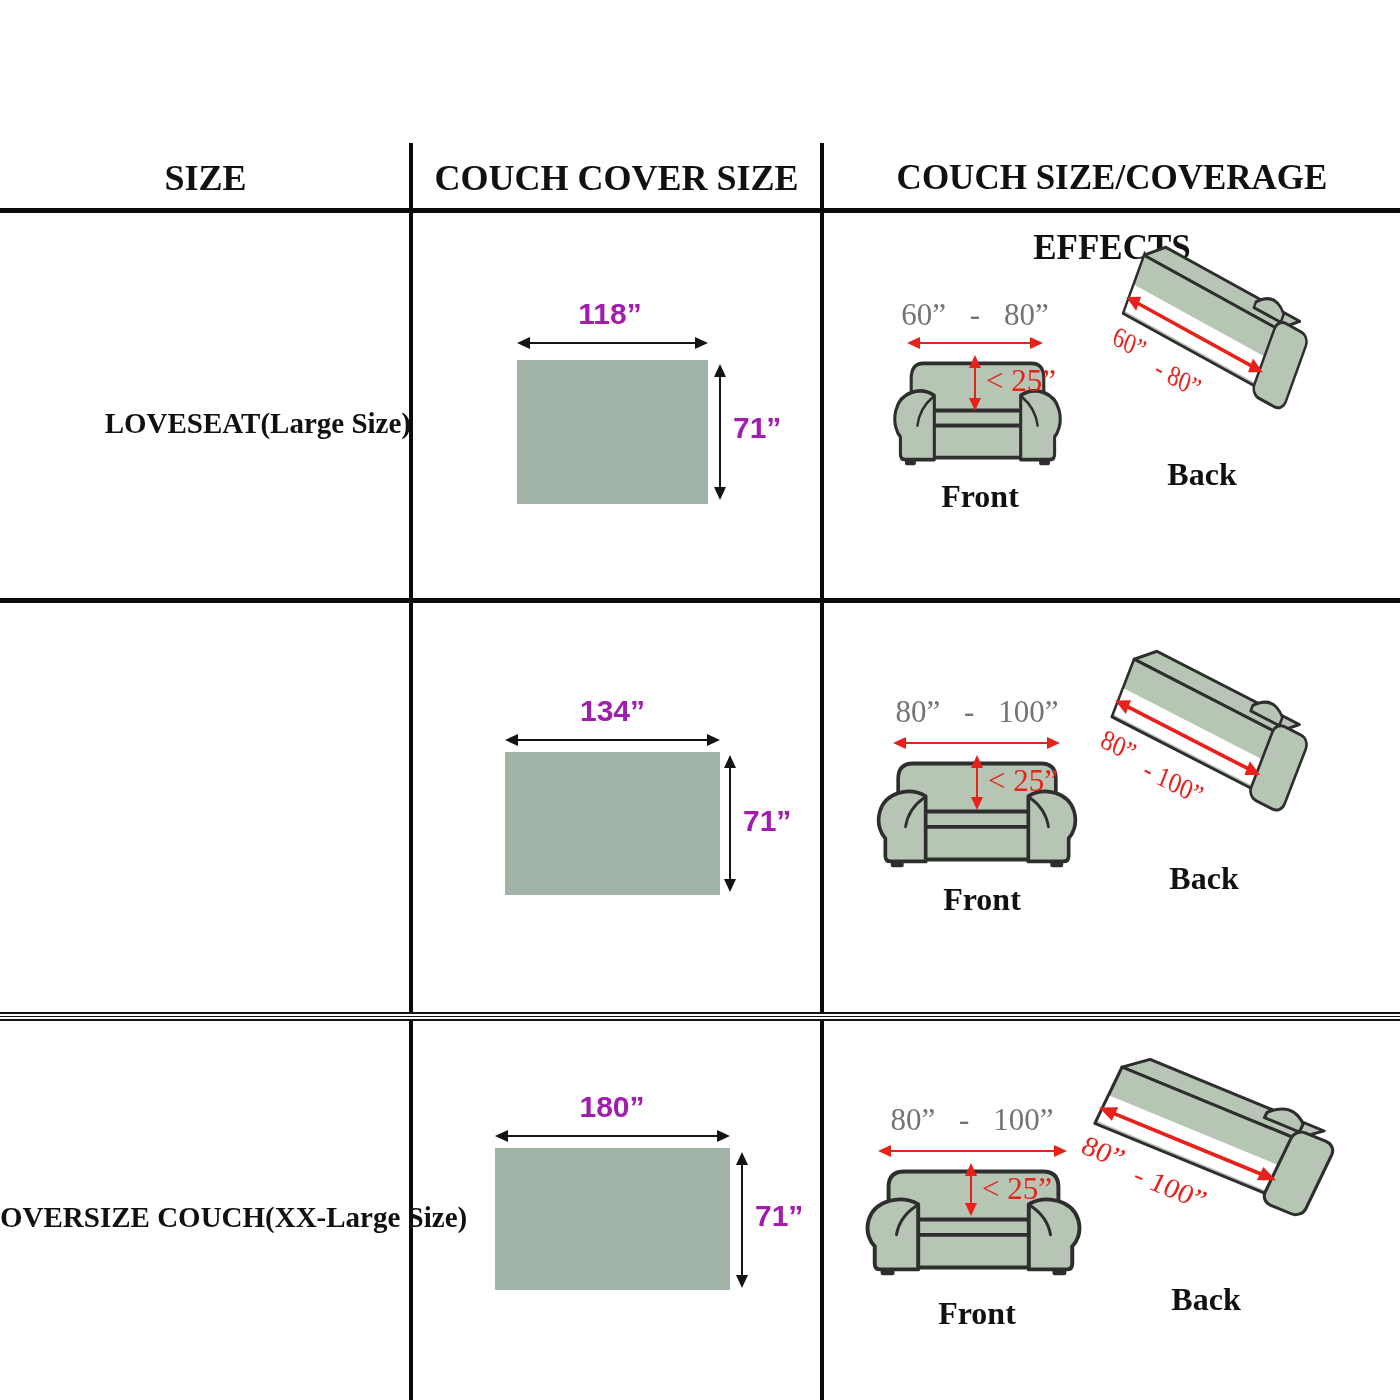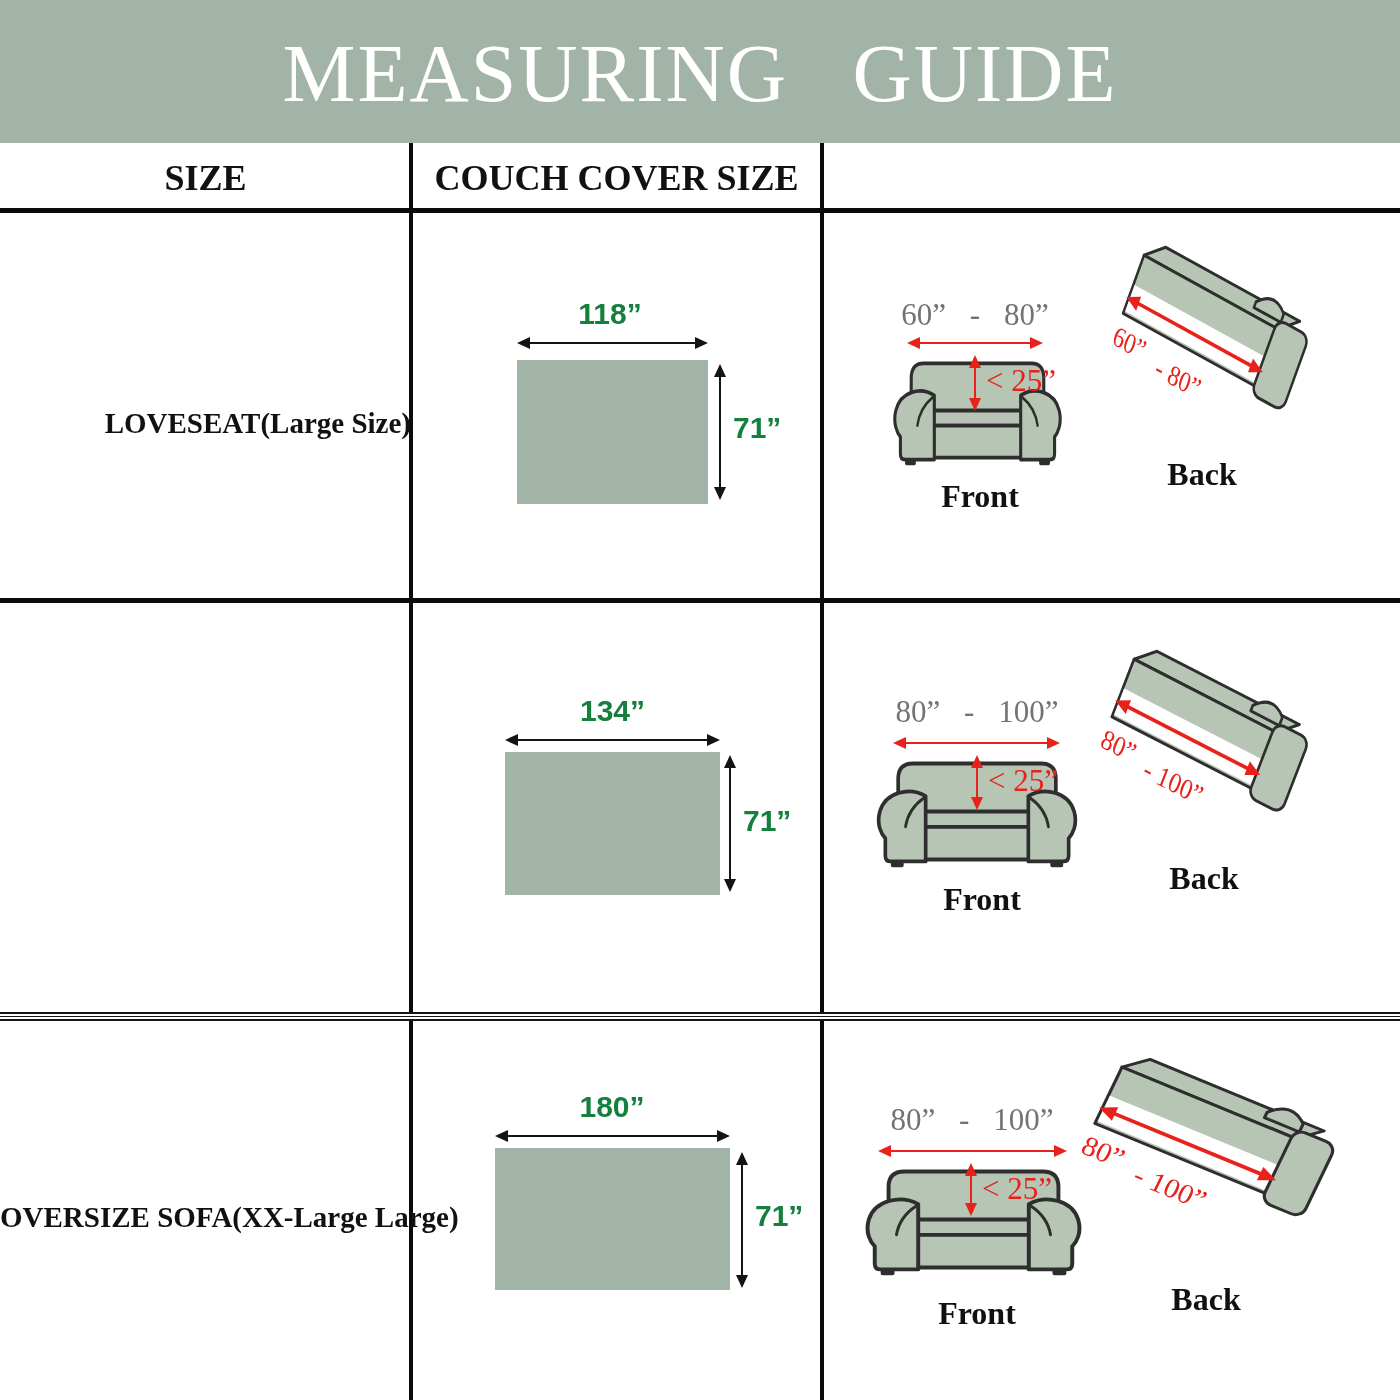--- a/index.html
+++ b/index.html
@@ -37,21 +37,21 @@
 
   .size-label{position:absolute;left:0;width:411px;text-align:center;
               font-weight:700;font-size:29px;white-space:nowrap;}
   .r1 .size-label{top:192px;text-align:right;}
   .r2 .size-label{top:203px;}
   .r3 .size-label{top:180px;letter-spacing:0px;}
 
   
   .cover-rect{position:absolute;background:#a2b4a7;}
   .dimnum{position:absolute;font-family:"Liberation Sans","DejaVu Sans",sans-serif;
-          font-weight:700;font-size:30px;color:#15803d;}
+          font-weight:700;font-size:30px;color:#a21caf;}
   .w-label{text-align:center;}
 
   .arrow-h{position:absolute;height:14px;color:#141414;}
   .arrow-h .line{position:absolute;left:3px;right:3px;top:5.5px;height:2.6px;background:currentColor;}
   .arrow-h::before{content:"";position:absolute;left:0;top:1px;width:0;height:0;
       border-top:6px solid transparent;border-bottom:6px solid transparent;border-right:13px solid currentColor;}
   .arrow-h::after{content:"";position:absolute;right:0;top:1px;width:0;height:0;
       border-top:6px solid transparent;border-bottom:6px solid transparent;border-left:13px solid currentColor;}
 
   .arrow-v{position:absolute;width:14px;color:#141414;}
@@ -144,27 +144,25 @@
         <line x1="34" y1="120" x2="238" y2="120" stroke="#e8211b" stroke-width="5"></line>
         <polygon points="14,120 36,110 36,130" fill="#e8211b"></polygon>
         <polygon points="258,120 236,110 236,130" fill="#e8211b"></polygon>
       </g>
     </g>
   </defs>
 </svg>
 
 <div class="frame">
 
-  <header class="banner">
-    <h1>MEASURING GUIDE</h1>
-  </header>
 
   <div class="colheads">
     <div class="colhead ch1">SIZE</div>
     <div class="colhead ch2">COUCH COVER SIZE</div>
+    <div class="colhead ch3">COUCH SIZE/COVERAGE EFFECTS</div>
   </div>
 
   <div class="vline v1"></div>
   <div class="vline v2"></div>
   <div class="hline hl-header"></div>
   <div class="hline sep1"></div>
   <div class="hline sep2"></div>
 
   <section class="row r1">
     <div class="size-label">LOVESEAT(Large Size)</div>
@@ -231,21 +229,21 @@
       <use href="#sofa-back"></use>
       <g transform="rotate(24 160 120)">
         <text class="svgred" x="16" y="186">80”</text>
         <text class="svgred" x="92" y="196">- 100”</text>
       </g>
     </svg>
     <div class="viewcap back-cap">Back</div>
   </section>
 
   <section class="row r3">
-    <div class="size-label">OVERSIZE SOFA(XX-Large Large)</div>
+    <div class="size-label">OVERSIZE COUCH(XX-Large Size)</div>
 
     <div class="dimnum w-label">180”</div>
     <div class="arrow-h w-arrow">
         <i class="line"></i>
       </div>
     <div class="cover-rect"></div>
     <div class="arrow-v v-arrow">
         <i class="line"></i>
       </div>
     <div class="dimnum h-label">71”</div>

